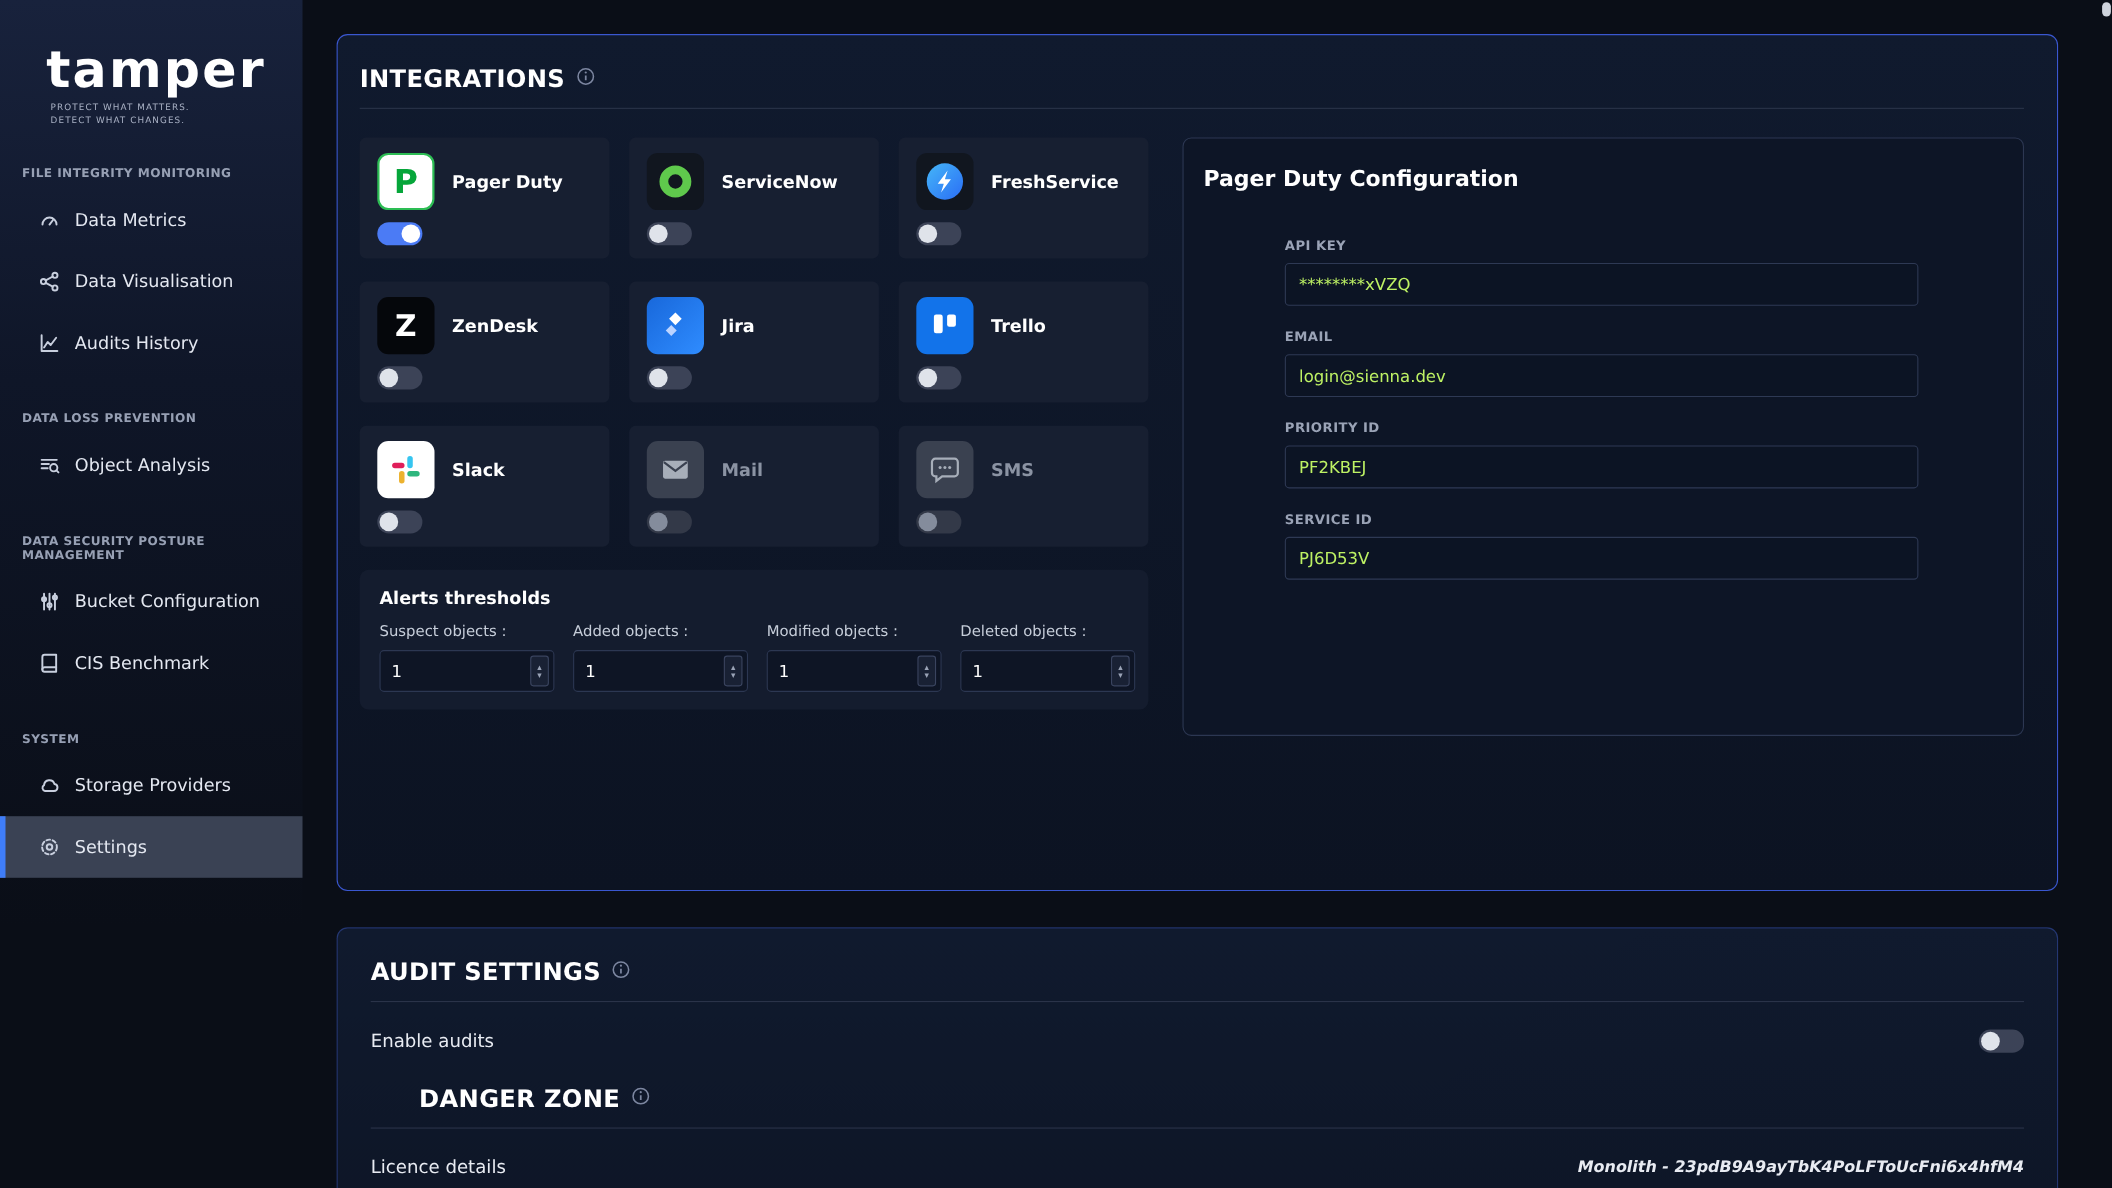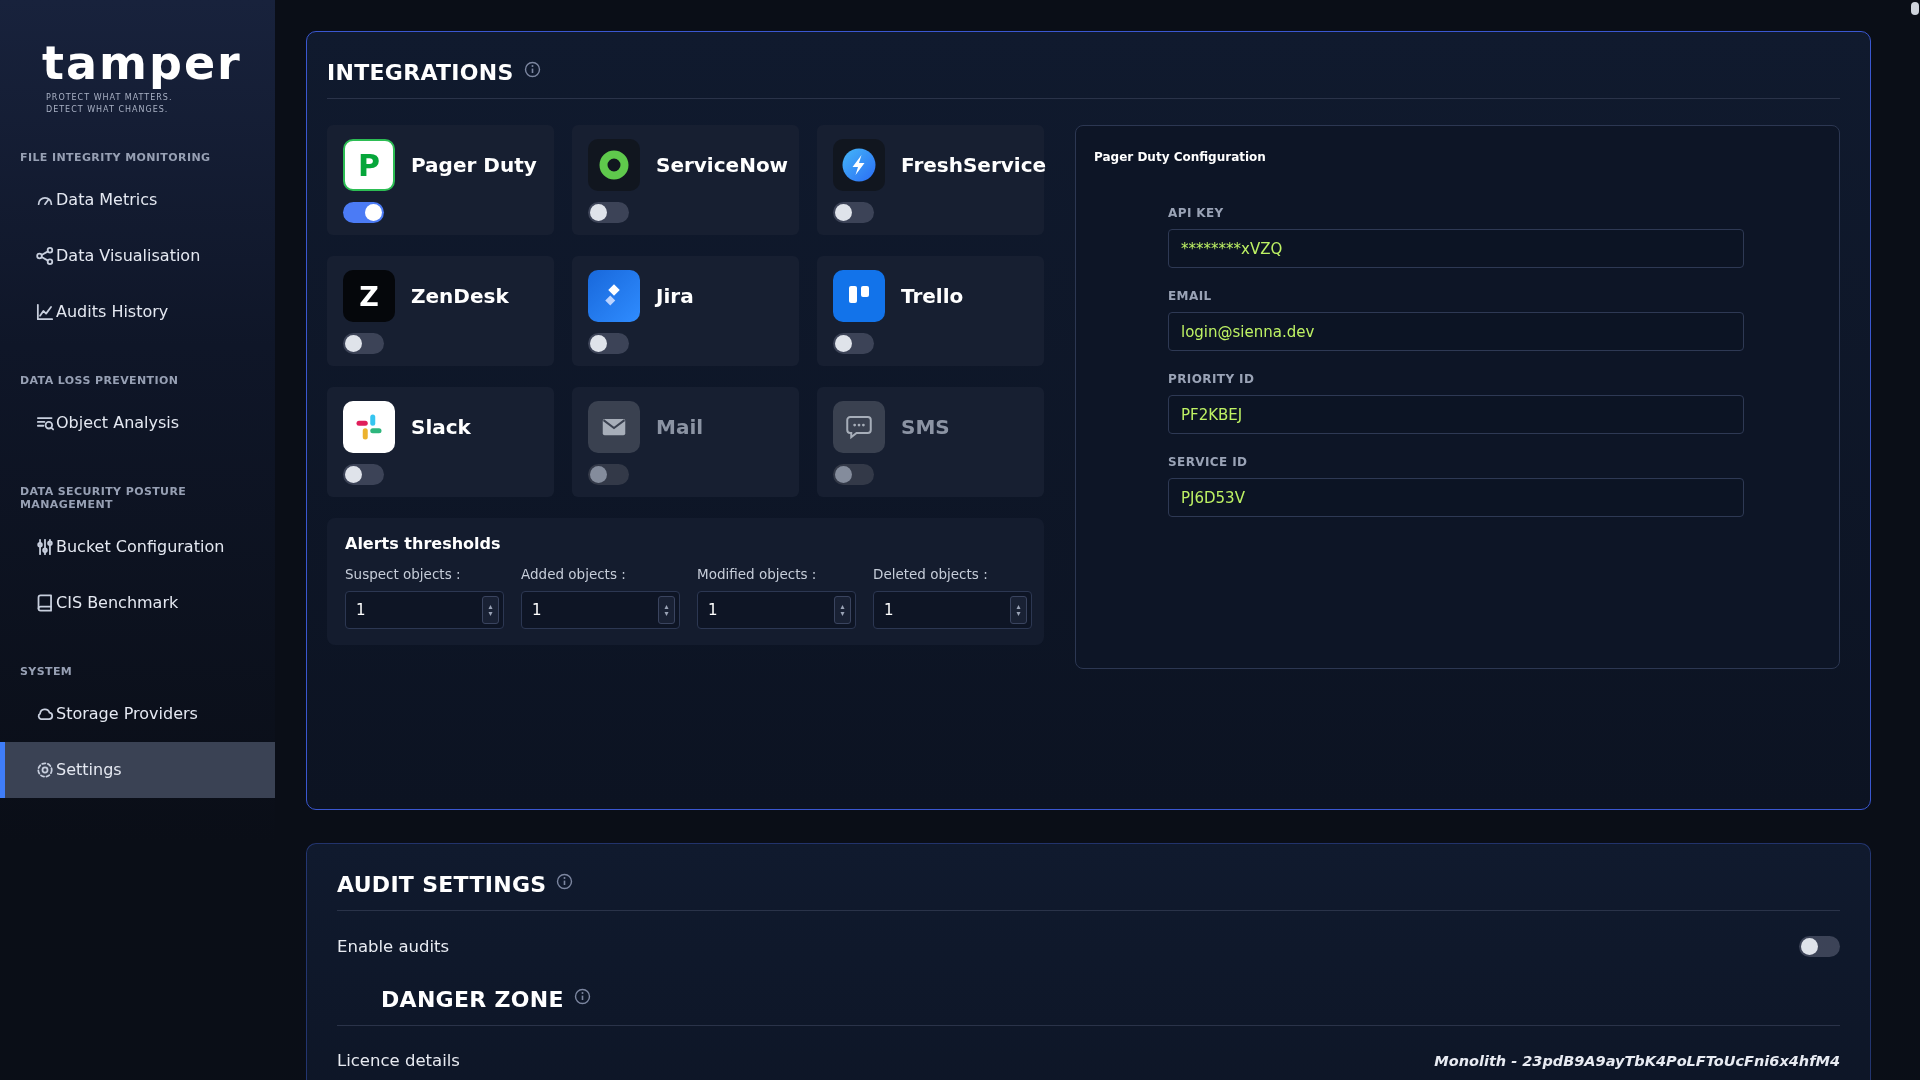--- a/index.html
+++ b/index.html
@@ -6,42 +6,42 @@
   html,body { width:1920px; height:1080px; overflow:hidden; background:#0a0e17;
     font-family:"DejaVu Sans","Liberation Sans",sans-serif; color:#e4e8f1; }
   .app { display:flex; width:100%; height:100%; }
 
   
   .sidebar { width:275px; flex:none; background:linear-gradient(180deg,#18223c 0%,#0f1628 32%,#0a0e17 78%); position:relative; }
   .logo-block { padding:40px 0 0 42px; }
   .logo-text { font-size:46px; font-weight:700; letter-spacing:2px; color:#ffffff; line-height:1; }
   .tagline { margin:6px 0 0 4px; font-size:8px; letter-spacing:1px; color:#a9b1c4; line-height:1.55; }
   .section-label { margin:34px 0 8px 20px; font-size:11px; font-weight:700; letter-spacing:0.4px; color:#97a0b4; }
-  .nav-item { display:flex; align-items:center; gap:0; height:56px; padding-left:34px; font-size:16px; color:#e4e8f1; cursor:pointer; position:relative; }
+  .nav-item { display:flex; align-items:center; gap:12px; height:56px; padding-left:34px; font-size:16px; color:#e4e8f1; cursor:pointer; position:relative; }
   .nav-item.active { background:#3a4254; }
   .nav-item.active::before { content:""; position:absolute; left:0; top:0; bottom:0; width:5px; background:#3f7df8; }
   .nav-icon { width:22px; height:22px; flex:none; }
   .nav-icon * { stroke:#c8cfde; stroke-width:1.6; fill:none; stroke-linecap:round; stroke-linejoin:round; }
 
   
   .main { flex:1; padding:31px 49px 0 31px; position:relative; }
   .card { border-radius:10px; background:linear-gradient(180deg,#101a2e 0%,#0c1322 100%); padding:28px 30px; position:relative; }
   .card1 { border:1px solid #3a57d0; height:779px;padding-left:20px; }
   .card2 { border:1px solid rgba(62,90,200,0.45); margin-top:33px; height:430px; }
   .card-head { display:flex; align-items:flex-start; gap:10px; }
   .card-title { font-size:22px; font-weight:700; color:#fff; letter-spacing:0.3px; }
   .info-icon { margin-top:1px; cursor:pointer; }
   .divider { border-bottom:1px solid #2a3349; margin-top:13px; }
 
   
   .card1-body { display:flex; margin-top:26px; }
   .tiles { display:grid; grid-template-columns:repeat(3,227px); gap:21px 18px; width:717px; flex:none; }
   .tile { background:#171f31; border-radius:6px; height:110px; padding:14px 16px; }
   .tile-top { display:flex; align-items:center; gap:16px; }
-  .tile-name { font-size:20px; font-weight:700; color:#ffffff; }
+  .tile-name { font-size:16px; font-weight:700; color:#ffffff; }
   .tile.disabled .tile-name { color:#8b93a3; }
   .brand-icon { width:52px; height:52px; border-radius:10px; flex:none; display:flex; align-items:center; justify-content:center; }
   .bi-pagerduty { background:#ffffff; border:2px solid #2dbd54; color:#06a63a; font-size:30px; font-weight:800; }
   .bi-servicenow,.bi-freshservice,.bi-jira-wrap { background:#11161f; }
   .bi-servicenow { background:#11161f; }
   .bi-zendesk { background:#05070b; color:#ffffff; font-size:27px; font-weight:800; }
   .bi-jira { background:linear-gradient(135deg,#1868db,#2f8cff); }
   .bi-trello { background:#1273ea; }
   .bi-slack { background:#ffffff; }
   .bi-gray { background:#3a4150; }
@@ -59,21 +59,21 @@
   .thresholds-title { font-size:16px; font-weight:700; color:#fff; }
   .th-row { display:flex; gap:17px; margin-top:13px; }
   .th-group { width:159px; }
   .th-label { font-size:13.5px; color:#c6cdd9; }
   .num-wrap { position:relative; margin-top:9px; }
   .num-wrap input { width:159px; height:38px; background:#0e1525; border:1px solid #2c3752; border-radius:4px; color:#fff; font-size:15px; padding:0 28px 0 10px; font-family:inherit; }
   .spin { position:absolute; right:5px; top:5px; width:17px; height:28px; background:#192134; border:1px solid #3a445f; border-radius:3px; display:flex; flex-direction:column; align-items:center; justify-content:center; color:#9aa3b6; font-size:8px; line-height:7px; cursor:pointer; }
 
   
   .config { margin-left:31px; flex:1; height:544px; border:1px solid #2c3752; border-radius:8px; background:#0d1526; padding:24px 0; }
-  .config-title { font-size:12px; font-weight:700; color:#fff; padding-left:18px; }
+  .config-title { font-size:20px; font-weight:700; color:#fff; padding-left:18px; }
   .config-fields { padding:16px 95px 0 92px; }
   .cfield { margin-top:21px; }
   .cfield:first-child { margin-top:26px; }
   .cfield label { display:block; font-size:12px; font-weight:700; letter-spacing:0.4px; color:#9aa3b6; margin-bottom:9px; }
   .cfield input { width:100%; height:39px; background:#0c1424; border:1px solid #2e3954; border-radius:4px; color:#bef264; font-size:15px; padding:0 12px; font-family:inherit; }
 
   
   .setting-row { display:flex; align-items:center; justify-content:space-between; margin-top:25px; }
   .setting-label { font-size:16.5px; color:#e8ebf2; }
   .select { width:202px; height:43px; background:#161e30; border:1px solid #2c3752; border-radius:6px; color:#e8ebf2; font-size:15px; display:flex; align-items:center; padding-left:14px; cursor:pointer; }

